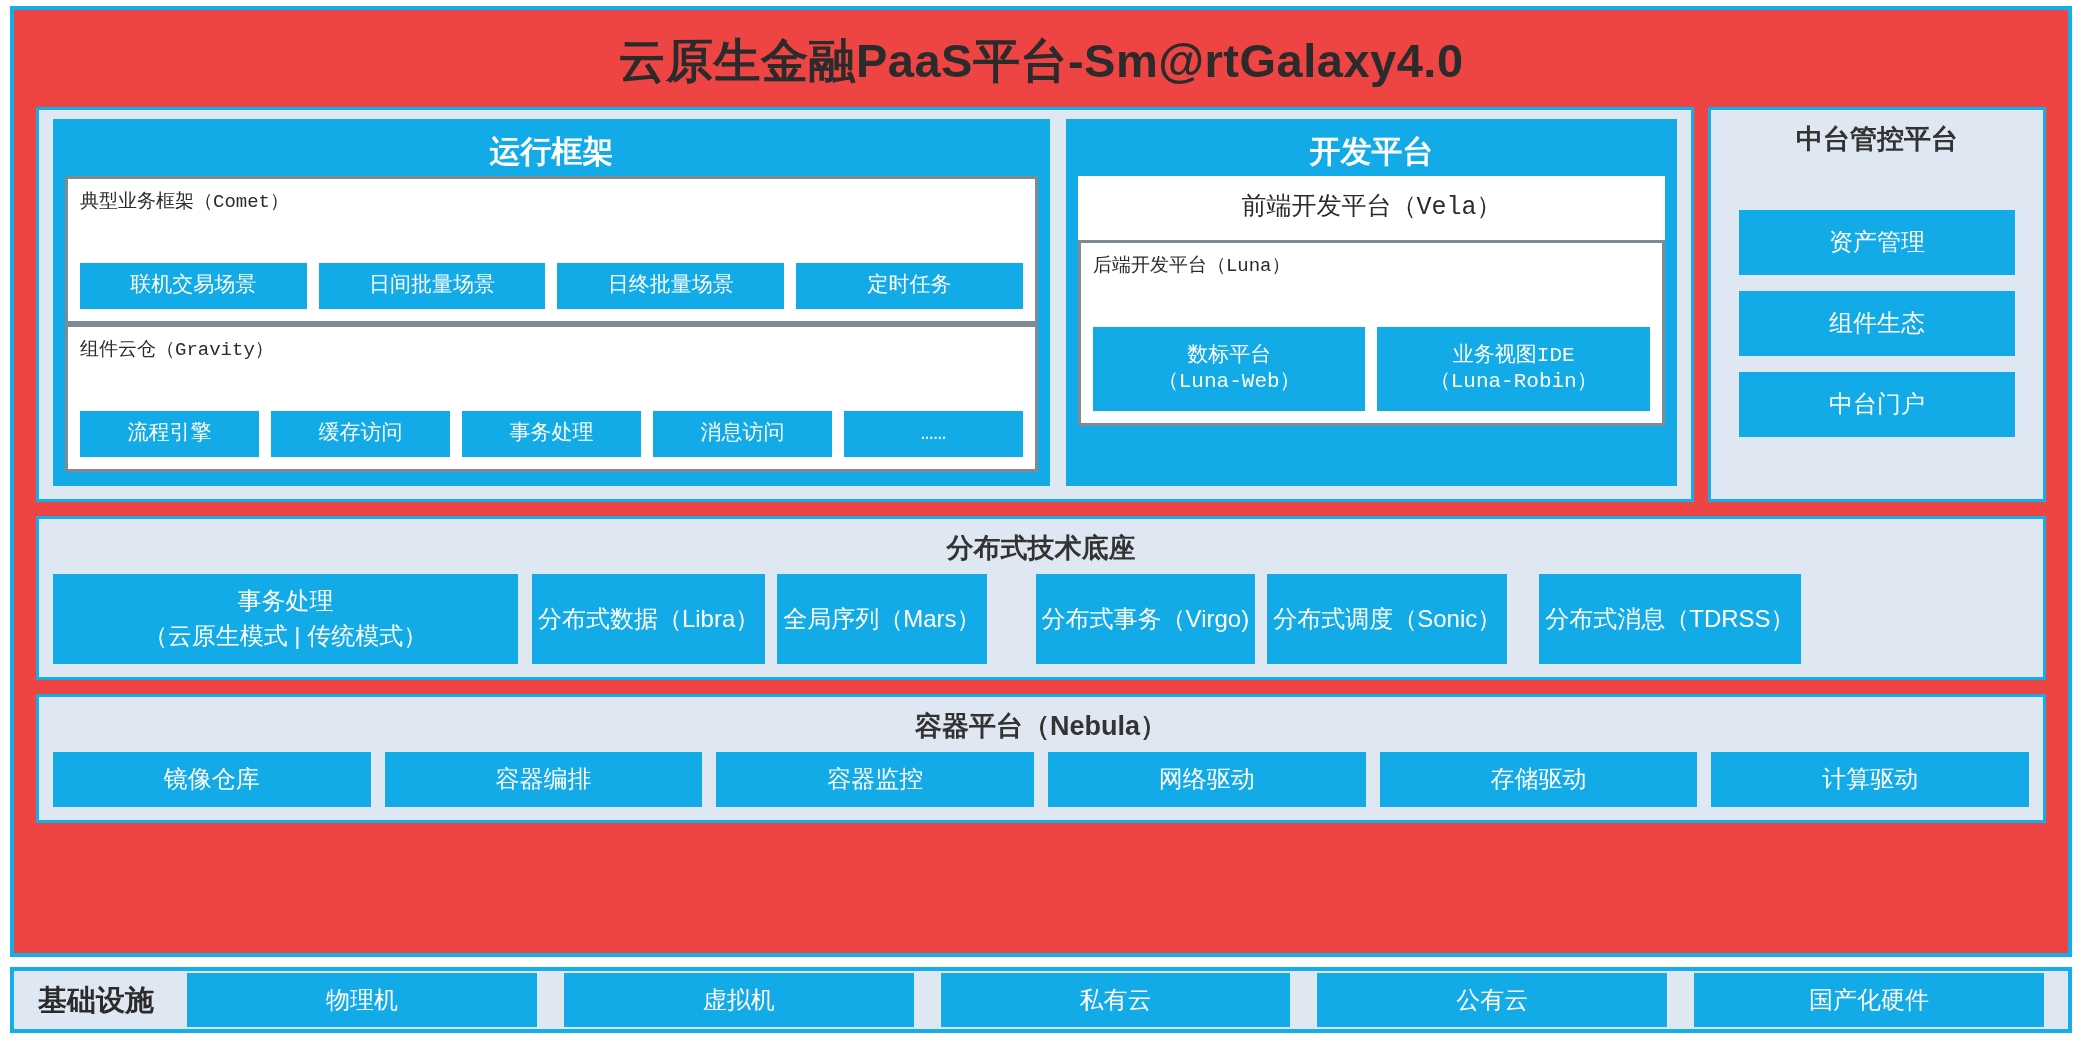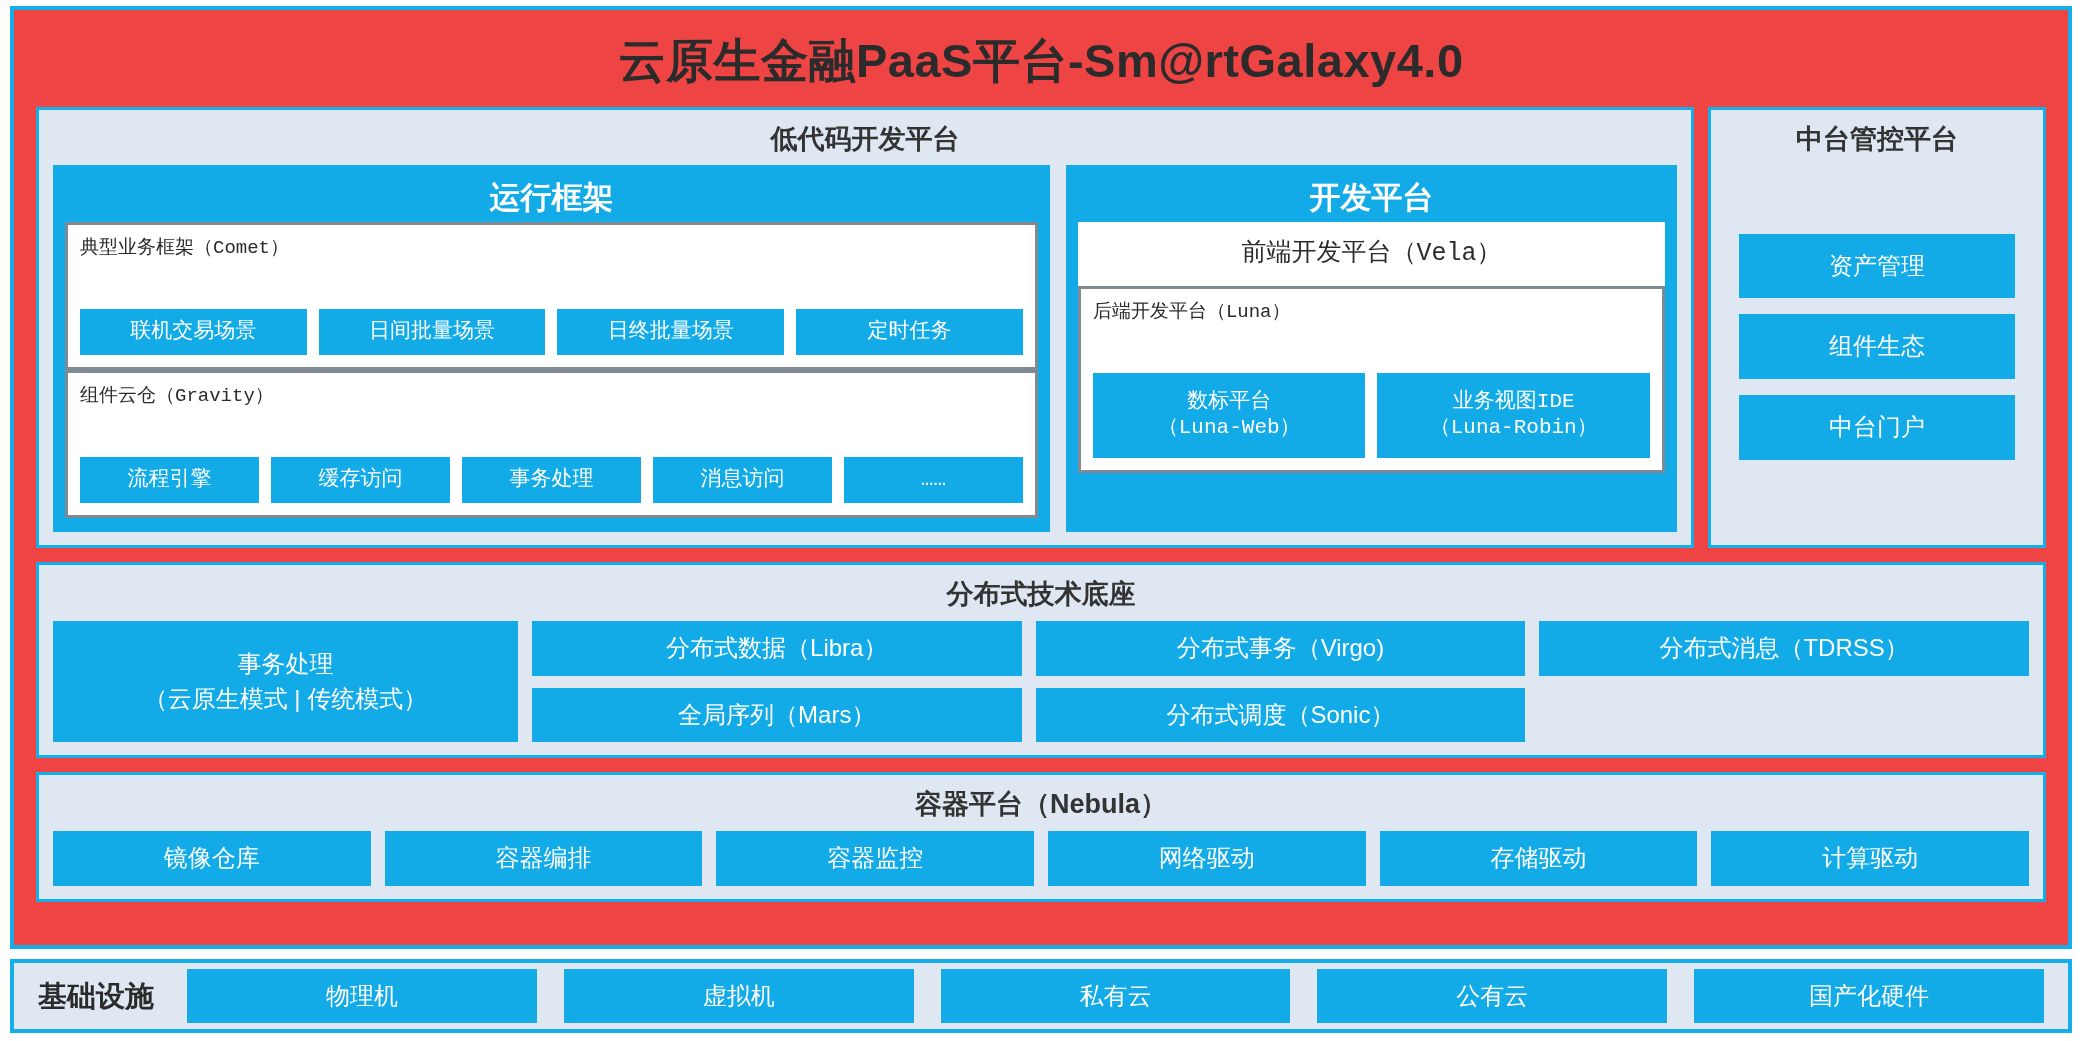--- a/index.html
+++ b/index.html
@@ -108,21 +108,21 @@
   
   .dist-grid { display: flex; gap: 14px; align-items: stretch; }
   .dist-wide {
     flex: 1 1 24%;
     background: #12ABE8; color: #ffffff;
     font-size: 24px; text-align: center; line-height: 1.45;
     display: flex; flex-direction: column;
     align-items: center; justify-content: center;
     padding: 10px 8px;
   }
-  .dist-col { flex: 1 1 25.3%; display: flex; flex-direction: column; gap: 12px; }
+  .dist-col { flex: 1 1 25.3%; display: flex; gap: 12px; }
   .dist-cell {
     background: #12ABE8; color: #ffffff;
     font-size: 24px; text-align: center; line-height: 1.2;
     padding: 13px 6px; white-space: nowrap;
     display: flex; align-items: center; justify-content: center;
   }
 
   
   .container-row { display: flex; gap: 14px; }
   .container-cell {
@@ -134,21 +134,21 @@
   }
 
   .stack-gap { display: flex; flex-direction: column; gap: 14px; }
 
   
   .infra {
     border: 4px solid #14AFEA;
     background: #dfe8f2;
     display: flex; align-items: center; gap: 27px;
     padding: 14px 24px;
-    height: 74px;
+    height: 66px;
   }
   .infra-label {
     font-size: 29px; font-weight: bold; color: #2b2b2b;
     white-space: nowrap; padding-right: 6px; line-height: 1.2;
   }
   .infra-items { display: flex; gap: 27px; flex: 1 1 auto; }
   .infra-chip {
     flex: 1 1 0;
     background: #12ABE8; color: #ffffff;
     font-size: 24px; text-align: center; line-height: 1.2;
@@ -161,21 +161,20 @@
 
 <div class="page">
 
   <div class="platform">
 
     <div class="platform-title">云原生金融PaaS平台-Sm@rtGalaxy4.0</div>
 
     <div class="row-top">
 
       <div class="panel lowcode">
-        <div class="panel-title">低代码开发平台</div>
 
         <div class="lowcode-body">
 
           <div class="cyanblock runtime">
             <div class="cyanblock-title">运行框架</div>
 
             <div class="whitebox">
               <div class="whitebox-title">典型业务框架（Comet）</div>
               <div class="chips">
                 <div class="chip">联机交易场景</div>

